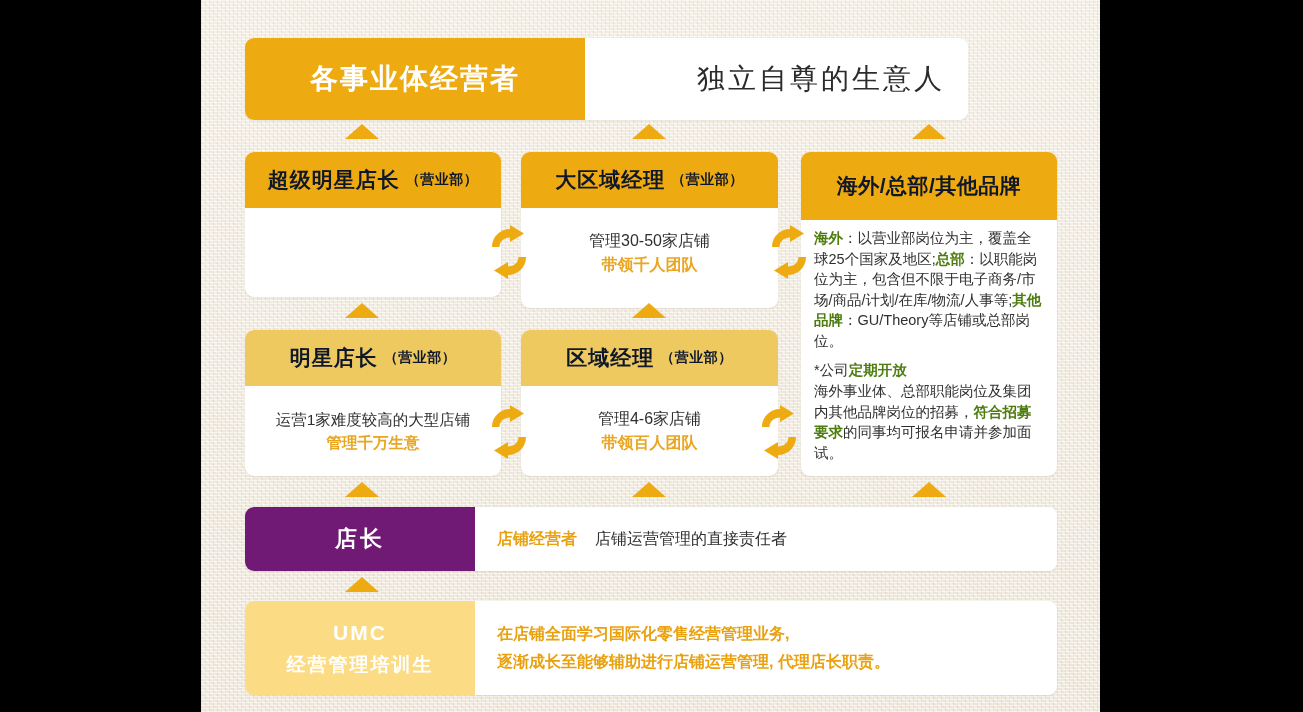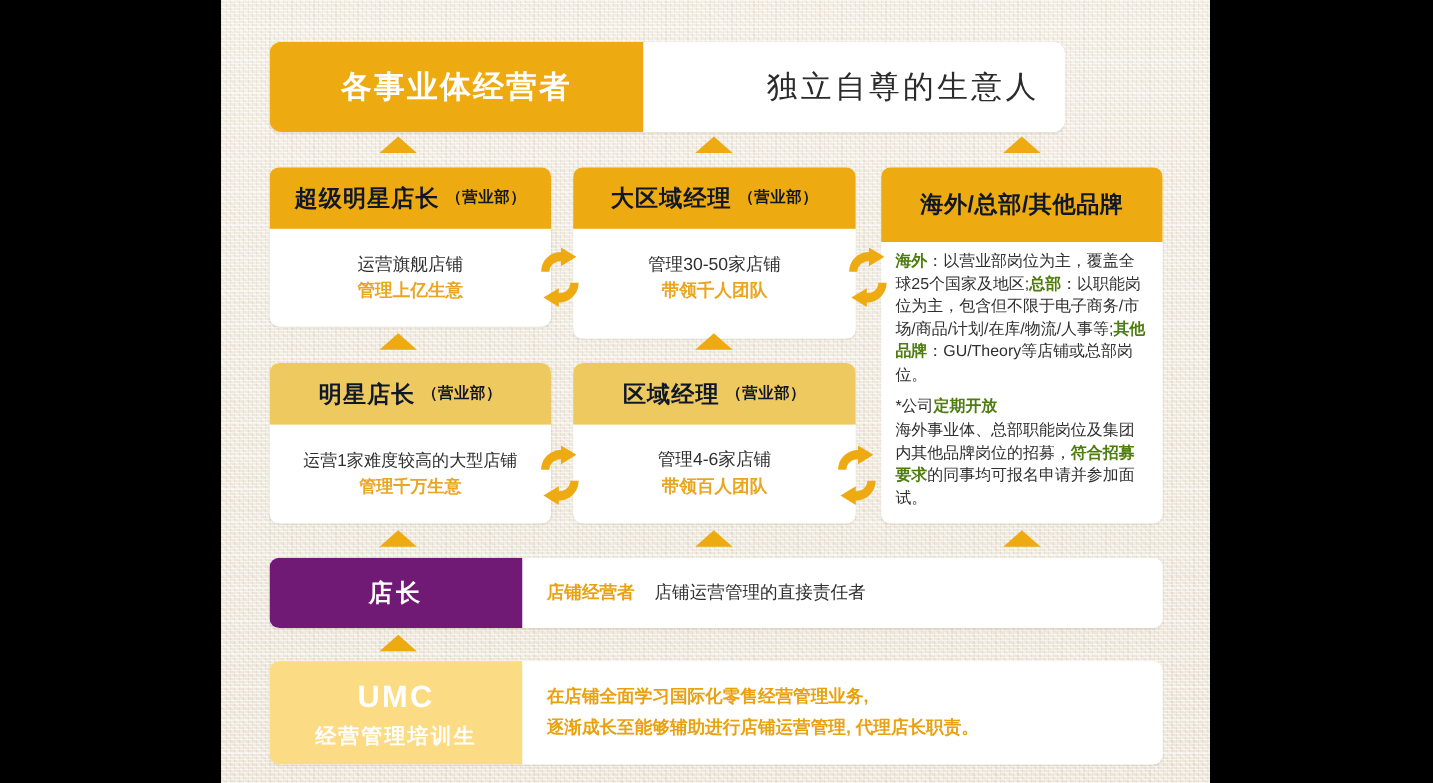--- a/index.html
+++ b/index.html
@@ -42,21 +42,21 @@
   .body {
     display: flex; flex-direction: column; align-items: center; justify-content: center;
     color: #2f2f2f;
     text-align: center;
   }
   .ln { line-height: 1.5; }
   .gold { color: #eaa521; font-weight: bold; }
   .goldtxt { color: #4d7c0f; }
 
   
-  #banner { left: 44px; top: 38px; width: 723px; height: 82px; border-radius: 11px; }
+  #banner { left: 44px; top: 38px; width: 723px; height: 82px; }
   #banner .left {
     position: absolute; left: 0; top: 0; width: 340px; height: 82px;
     background: #eeaa11;
     display: flex; align-items: center; justify-content: center;
     color: #fff; font-size: 28px; font-weight: bold; letter-spacing: 2px;
   }
   #banner .right {
     position: absolute; left: 340px; top: 0; width: 472px; height: 82px;
     background: #fff;
     display: flex; align-items: center; justify-content: center;
@@ -107,21 +107,21 @@
   #c-manager .right .k { color: #e9a110; font-weight: bold; margin-right: 18px; }
 
   
   #c-umc { left: 44px; top: 601px; width: 812px; height: 94px; }
   #c-umc .left {
     position: absolute; left: 0; top: 0; width: 230px; height: 94px;
     background: #fbdb84;
     display: flex; flex-direction: column; align-items: center; justify-content: center;
     color: #fff; font-weight: bold; letter-spacing: 2px; line-height: 1.55;
   }
-  #c-umc .left .l1 { font-size: 28px; }
+  #c-umc .left .l1 { font-size: 21px; }
   #c-umc .left .l2 { font-size: 19px; }
   #c-umc .right {
     position: absolute; left: 230px; top: 0; right: 0; height: 94px;
     background: #fff;
     display: flex; flex-direction: column; justify-content: center;
     padding-left: 22px; color: #e9a110; font-weight: bold; font-size: 16px; line-height: 1.75;
   }
 
   
   .uparrow {
@@ -147,24 +147,20 @@
     </div>
 
     <div class="uparrow" style="left:144px; top:124px;"></div>
     <div class="uparrow" style="left:431px; top:124px;"></div>
     <div class="uparrow" style="left:711px; top:124px;"></div>
 
     <div class="card" id="c-super">
       <div class="hdr">
         <span>超级明星店长</span>
         <span class="sub">（营业部）</span>
-      </div>
-      <div class="body">
-        <div class="ln">运营旗舰店铺</div>
-        <div class="ln gold">管理上亿生意</div>
       </div>
     </div>
 
     <div class="card" id="c-bigregion">
       <div class="hdr">
         <span>大区域经理</span>
         <span class="sub">（营业部）</span>
       </div>
       <div class="body">
         <div class="ln">管理30-50家店铺</div>

